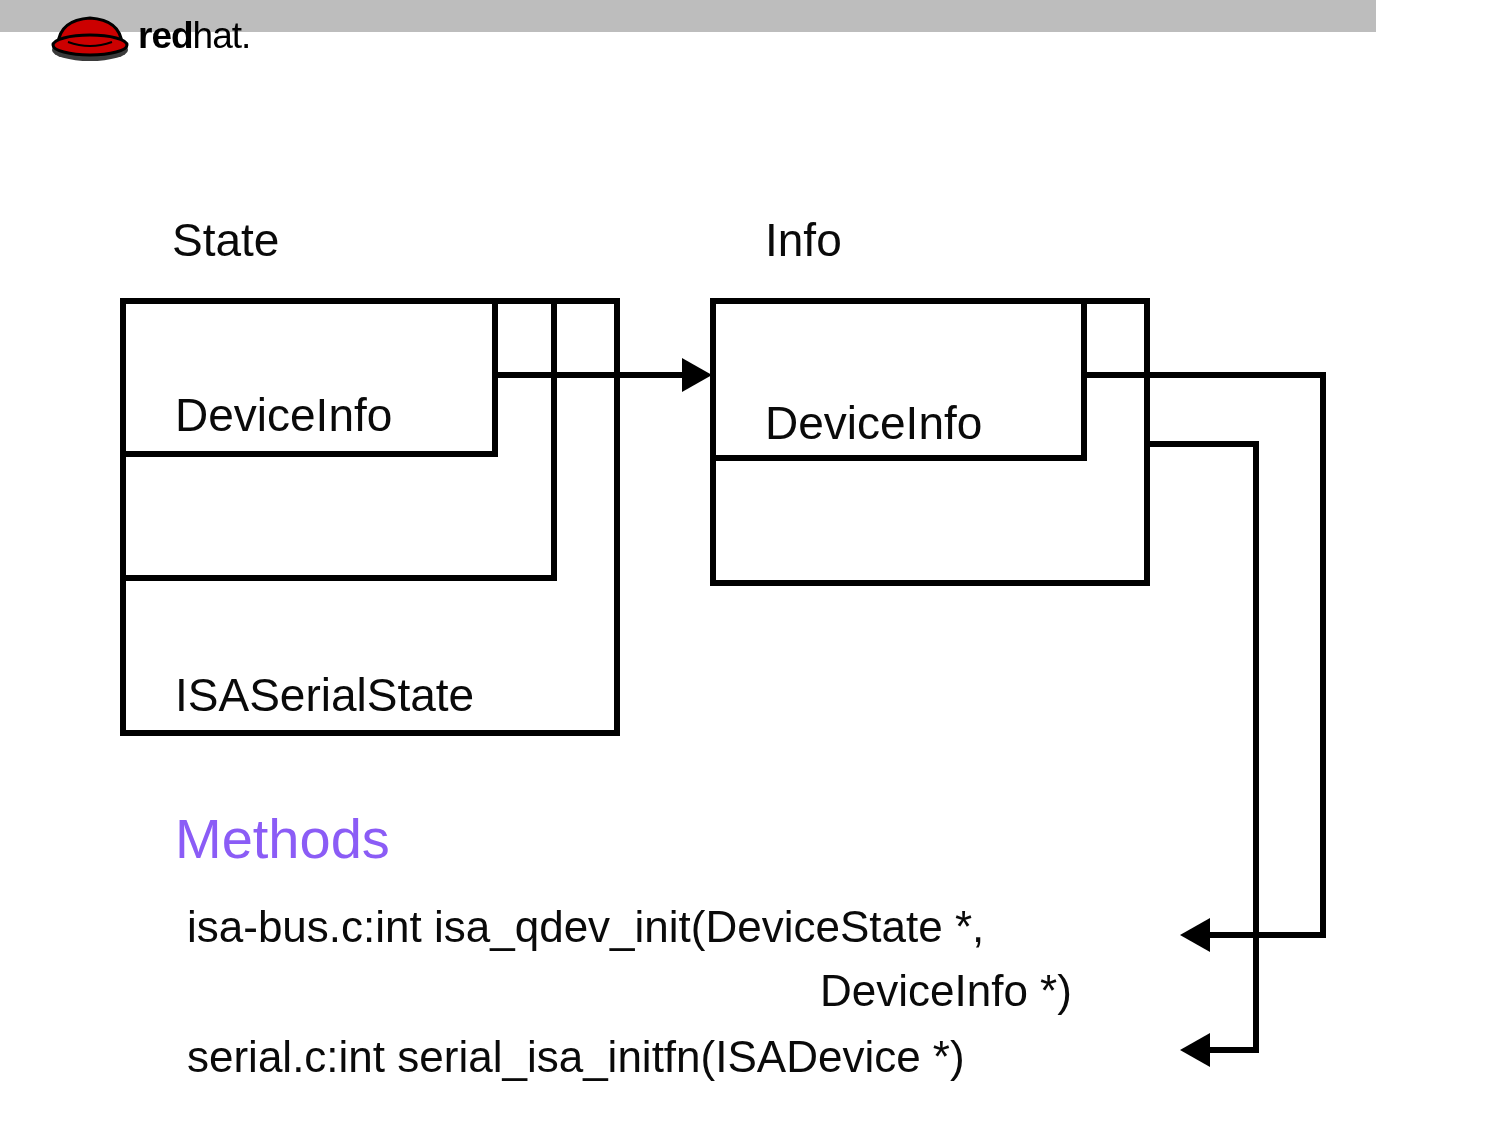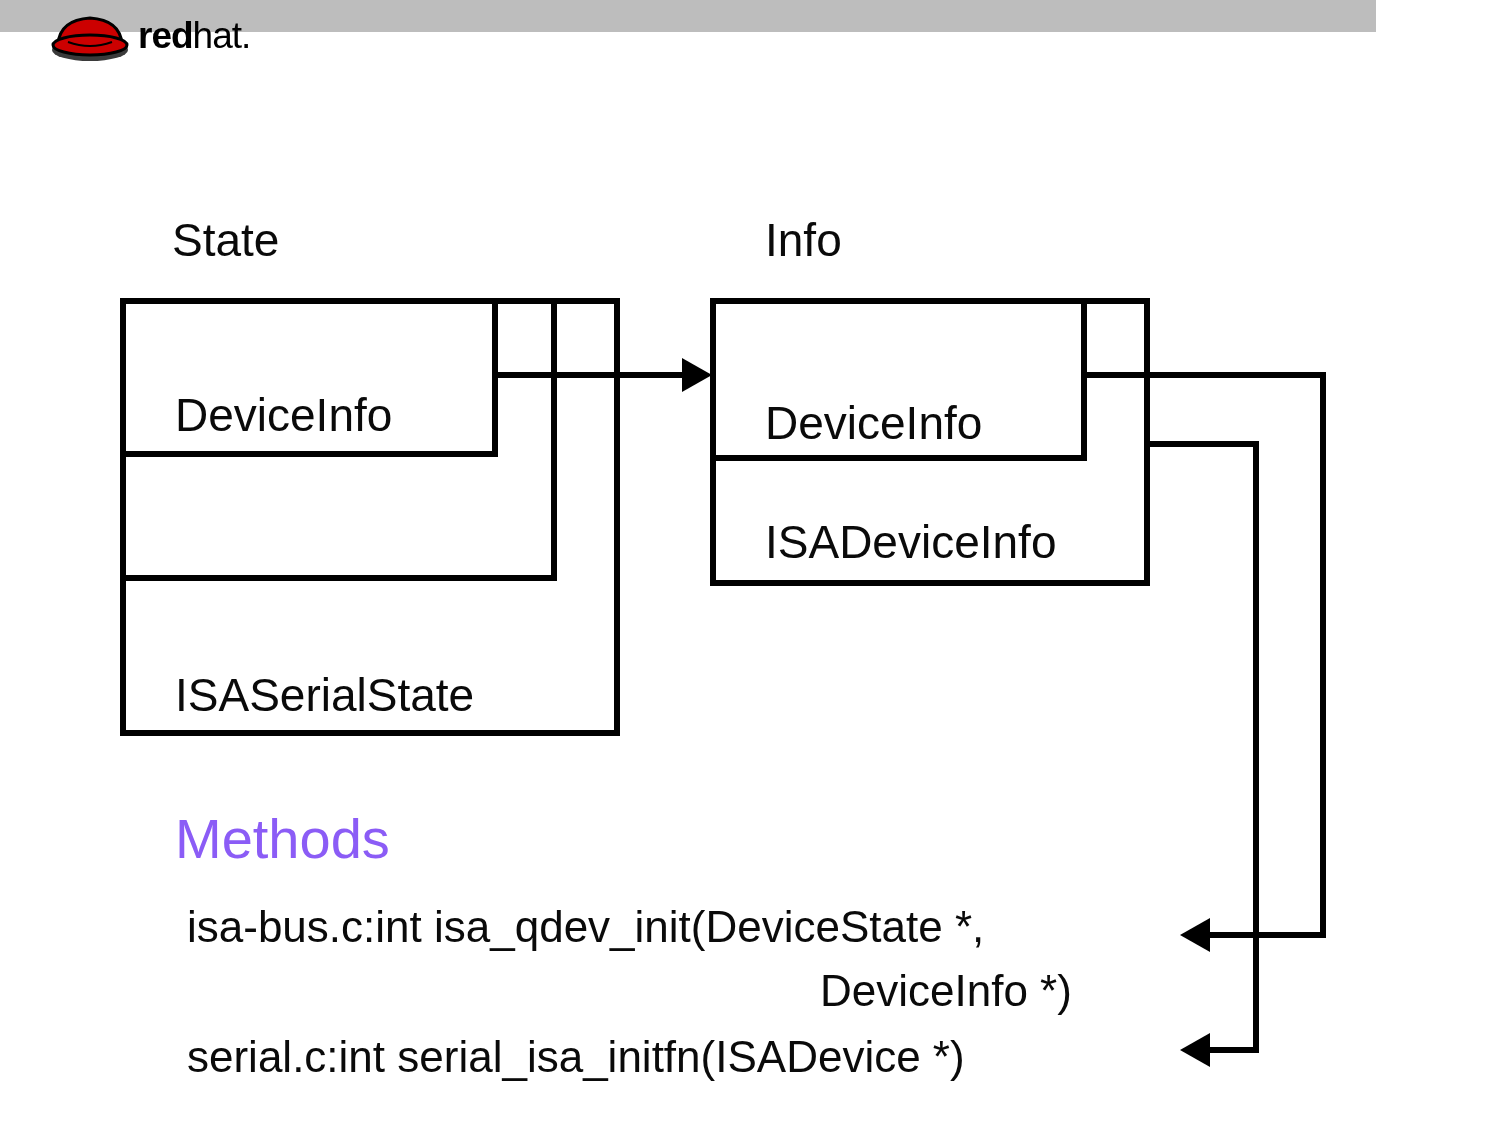--- a/index.html
+++ b/index.html
@@ -86,21 +86,20 @@
   <div class="box" style="left:120px;top:298px;width:437px;height:283px;"></div>
   <div class="box" style="left:120px;top:298px;width:378px;height:159px;"></div>
 
   <div class="boxlabel" style="left:175px;top:388px;">DeviceInfo</div>
   <div class="boxlabel" style="left:175px;top:668px;">ISASerialState</div>
 
   <div class="box" style="left:710px;top:298px;width:440px;height:288px;"></div>
   <div class="box" style="left:710px;top:298px;width:377px;height:163px;"></div>
 
   <div class="boxlabel" style="left:765px;top:396px;">DeviceInfo</div>
-  <div class="boxlabel" style="left:765px;top:515px;">ISADeviceInfo</div>
 
   <div class="hline" style="left:494px;top:372px;width:192px;height:6px;"></div>
   <div class="arrow-right" style="left:682px;top:358px;"></div>
 
   <div class="hline" style="left:1084px;top:372px;width:242px;height:6px;"></div>
   <div class="vline" style="left:1320px;top:372px;width:6px;height:566px;"></div>
   <div class="hline" style="left:1208px;top:932px;width:118px;height:6px;"></div>
   <div class="arrow-left" style="left:1180px;top:918px;"></div>
 
   <div class="hline" style="left:1147px;top:441px;width:112px;height:6px;"></div>

